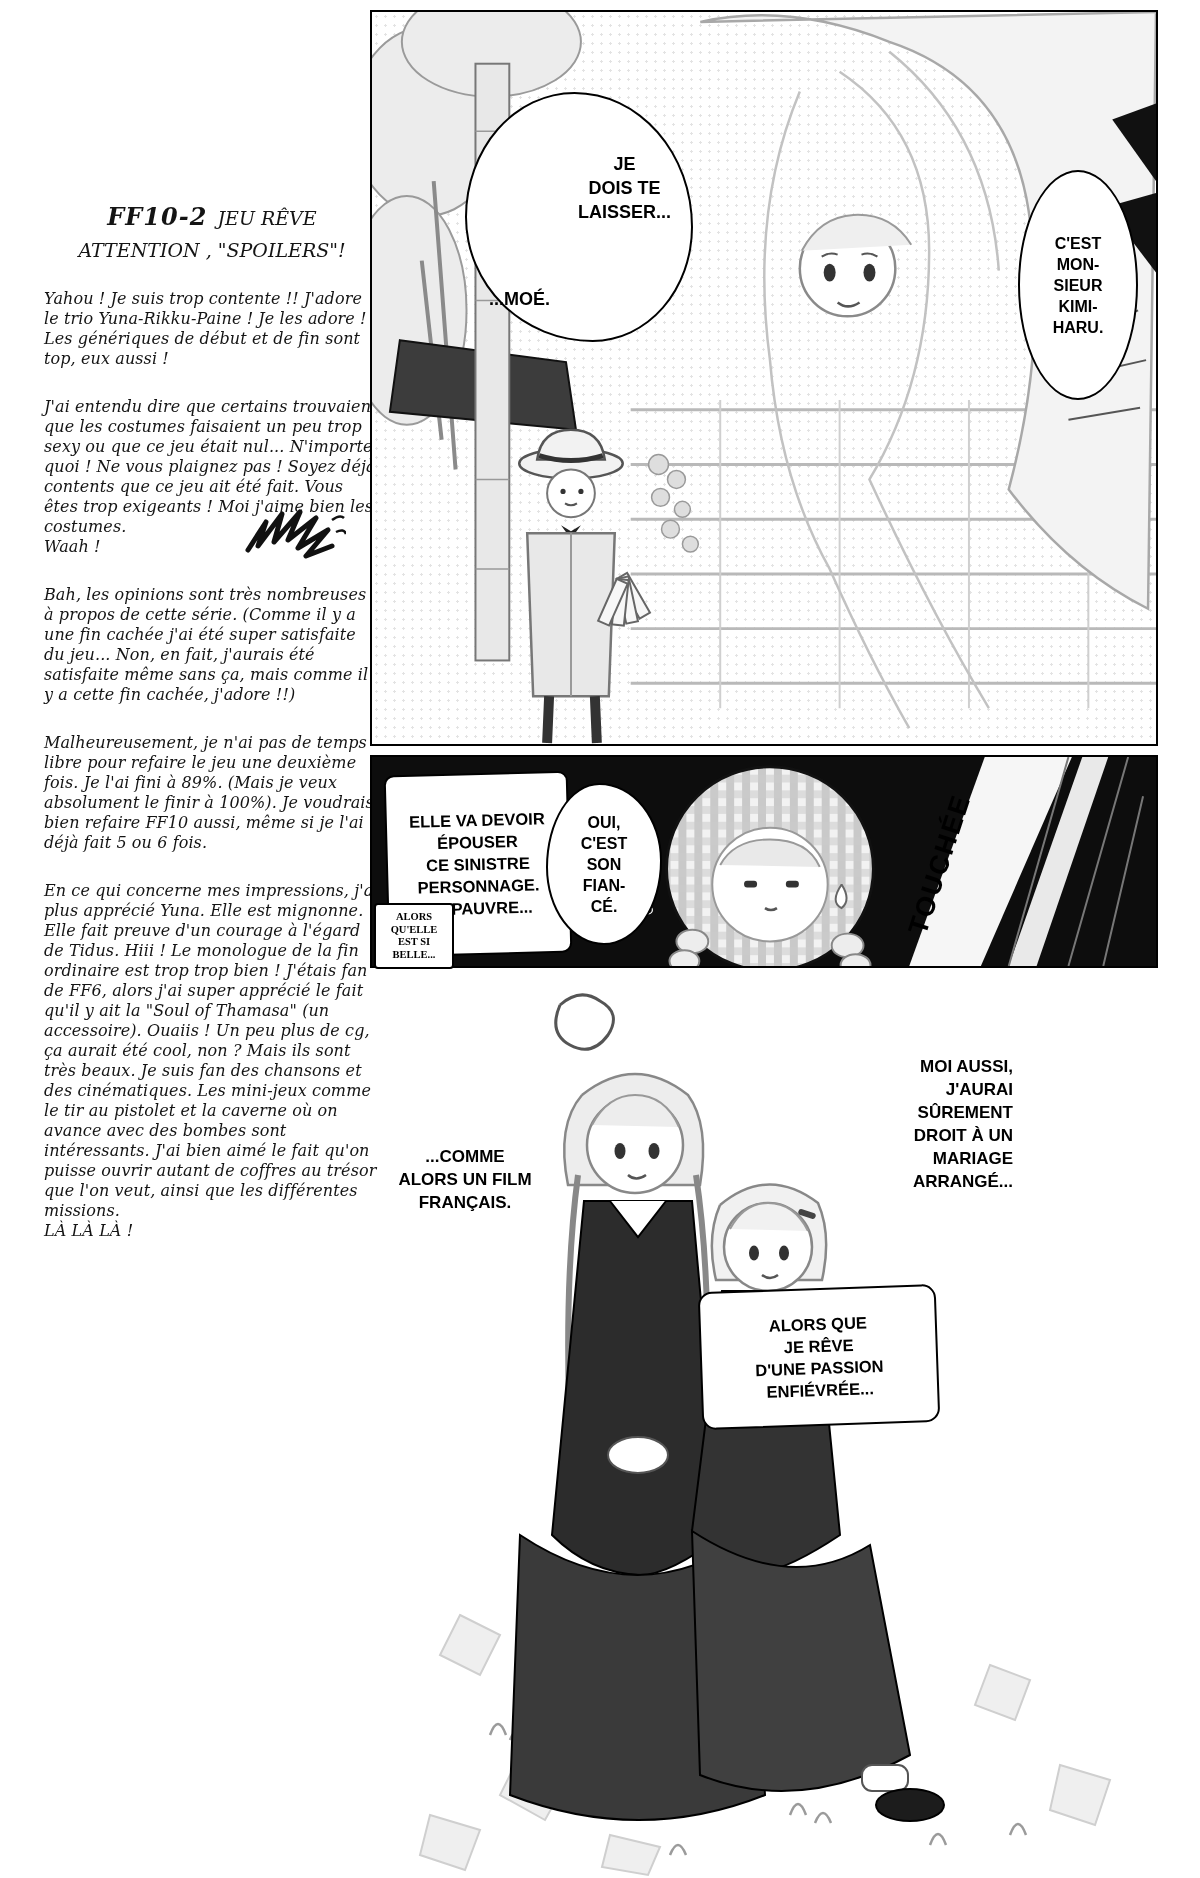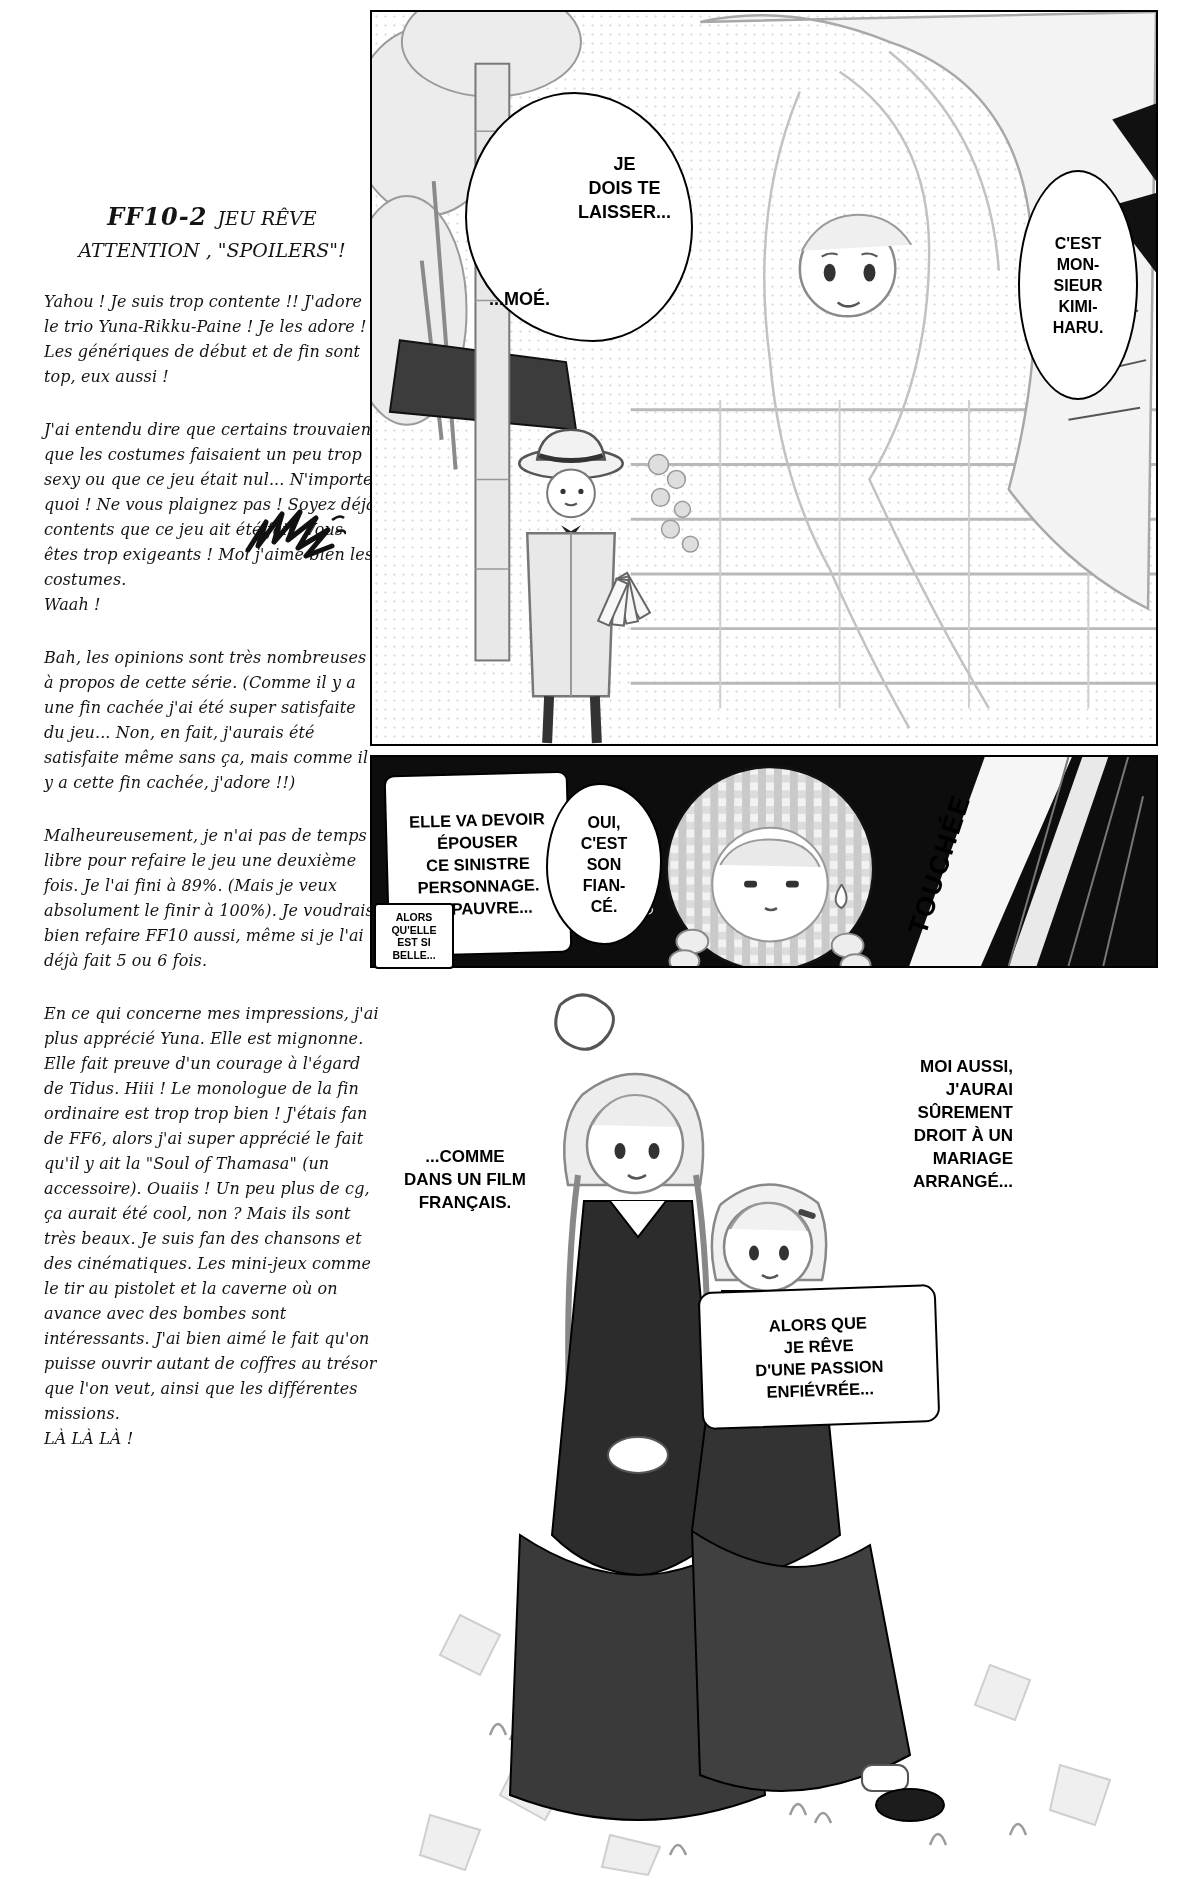--- a/index.html
+++ b/index.html
@@ -12,21 +12,21 @@
   
   .column {
     position:absolute; left:44px; top:202px; width:336px;
     font-family:"DejaVu Serif", serif; font-style:italic; color:#141414;
   }
   .col-title { text-align:center; margin-bottom:22px; line-height:30px; }
   .col-title .t-main { font-size:24px; font-weight:bold; letter-spacing:1px;text-align:center; }
   .col-title .t-side { font-size:19px; margin-left:10px; }
   .col-title .t-sub  { font-size:19px; display:block; }
   .para {
-    font-size:16px; line-height:25px; margin-bottom:28px;
+    font-size:16px; line-height:20px; margin-bottom:28px;
     white-space:pre-line; letter-spacing:0.1px;margin-top:24px;
   }
   .doodle { position:absolute; left:192px; top:300px; width:110px; height:70px; }
   
   .panel { position:absolute; background:#fff; }
   .panel1 {
     left:370px; top:10px; width:788px; height:736px;
     border:2px solid #000;
     background-image:radial-gradient(#e3e3e3 1px, transparent 1.4px);
     background-size:9px 9px;
@@ -48,21 +48,21 @@
   .b-leave .l1 { position:absolute; right:20px; top:58px; font-size:18px; line-height:24px; }
   .b-leave .l2 { position:absolute; left:22px; bottom:30px; font-size:18px; }
   .b-kimiharu { left:646px; top:158px; width:120px; height:230px; border-radius:50%;
                 display:flex; align-items:center; justify-content:center;
                 font-size:16px; line-height:21px; }
   .b-epouser { left:14px; top:16px; width:184px; height:182px; border-radius:10px;
                transform:rotate(-1.5deg); display:flex; align-items:center; justify-content:center;
                font-size:16.5px; line-height:22px; }
   .b-belle { left:2px; top:146px; width:80px; height:66px; border-radius:4px;
              display:flex; align-items:center; justify-content:center;
-             font-size:10.5px; line-height:12.5px; }
+             font-size:10.5px; line-height:12.5px;font-family:Liberation Serif, serif; }
   .b-fiance { left:174px; top:26px; width:116px; height:162px;
               border-radius:46% 54% 50% 50% / 52% 48% 52% 48%;
               display:flex; align-items:center; justify-content:center;
               font-size:16px; line-height:21px; }
   .touchee {
     position:absolute; left:498px; top:10px; width:140px; height:195px;
     display:flex; align-items:center; justify-content:center;
     transform:rotate(-72deg); font-size:27px; font-weight:bold;
     letter-spacing:2px; color:#000; white-space:nowrap;
   }
@@ -279,21 +279,21 @@
         <path d="M392 300 q8 6 16 0" stroke="#555" stroke-width="2.5" fill="none"></path>
         <path d="M352 316 L446 316 L470 560 Q410 600 380 598 Q340 592 322 556 Z" fill="#333333" stroke="#000" stroke-width="2"></path>
         <path d="M376 316 L398 348 L422 316" fill="#fff" stroke="#000" stroke-width="2"></path>
         <path d="M322 556 Q420 620 500 570 L540 780 Q430 840 330 800 Z" fill="#404040" stroke="#000" stroke-width="2"></path>
         <rect x="492" y="790" width="46" height="26" rx="10" fill="#fff" stroke="#555" stroke-width="2"></rect>
         <ellipse cx="540" cy="830" rx="34" ry="16" fill="#1c1c1c" stroke="#000" stroke-width="2"></ellipse>
       </g>
     </svg>
     <div class="caption c-film">
       <span>...COMME
-DANS UN FILM
+ALORS UN FILM
 FRANÇAIS.</span>
     </div>
     <div class="caption c-mariage">
       <span>MOI AUSSI,
 J'AURAI
 SÛREMENT
 DROIT À UN
 MARIAGE
 ARRANGÉ...</span>
     </div>

